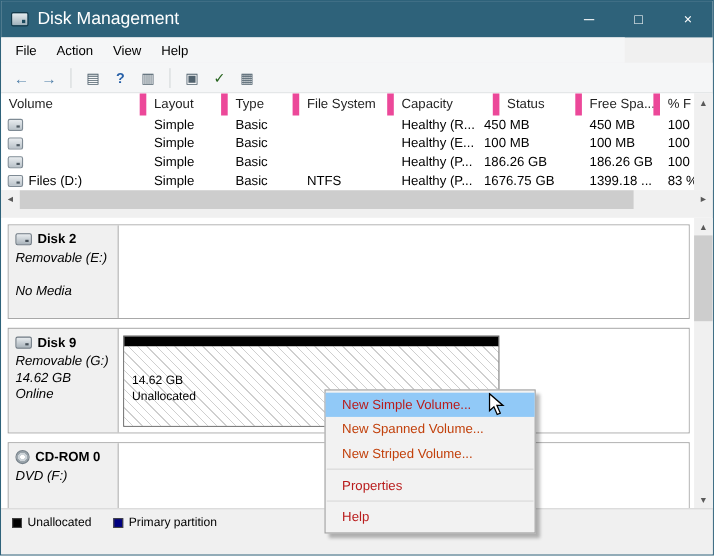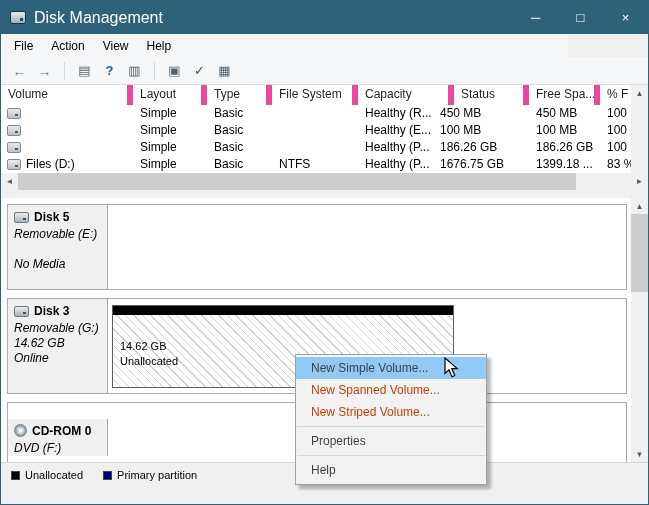--- a/index.html
+++ b/index.html
@@ -56,21 +56,21 @@
   .part-body{flex:1;background:repeating-linear-gradient(45deg,#fff 0px,#fff 5px,#cfcfcf 5px,#cfcfcf 6px);padding:24px 0 0 7px;font-size:11px;line-height:15px;}
   .graph-vscroll{position:absolute;right:0;top:0;width:17px;height:264px;background:#f0f0f0;display:flex;flex-direction:column;align-items:center;}
   .g-thumb{background:#cdcdcd;height:78px;width:17px;}
   .g-track{flex:1;}
   
   .legendbar{position:absolute;left:0;top:461px;width:647px;height:42px;background:#f0f0f0;border-top:1px solid #d6d6d6;display:flex;align-items:flex-start;padding:7px 0 0 10px;}
   .legend-item{display:flex;align-items:center;margin-right:20px;font-size:11px;line-height:11px;}
   .legend-sq{width:9px;height:9px;margin-right:5px;border:1px solid #444;}
   
   .context-menu{position:absolute;left:294px;top:353px;width:192px;background:#f2f2f2;border:1px solid #a0a0a0;box-shadow:4px 4px 3px rgba(0,0,0,0.28);padding:2px 0 3px 0;z-index:20;}
-  .cm-item{height:22px;line-height:22px;padding-left:15px;font-size:12px;color:#404040;white-space:nowrap;}
+  .cm-item{height:22px;line-height:22px;padding-left:15px;font-size:12px;color:#b91c1c;white-space:nowrap;}
   .cm-item.hl{background:#91c9f7;}
   .cm-item.disabled{color:#c2410c;}
   .cm-sep{height:1px;background:#d7d7d7;margin:3px 1px;}
   .cursor{position:absolute;left:443px;top:356px;z-index:30;}
 </style>
 </head>
 <body>
 
 <div class="window">
 
@@ -182,51 +182,51 @@
   </div>
 
   <div class="divider"></div>
 
   <div class="graph">
 
     <div class="disk-row" style="top:6px;height:86px;">
       <div class="disk-head">
         <div class="disk-title">
             <span class="disk-icon"></span>
-            <span>Disk 5</span>
+            <span>Disk 2</span>
           </div>
         <div class="disk-line">Removable (E:)</div>
         <div class="disk-line"></div>
         <div class="disk-line">No Media</div>
       </div>
       <div class="disk-body"></div>
     </div>
 
     <div class="disk-row" style="top:100px;height:96px;">
       <div class="disk-head">
         <div class="disk-title">
             <span class="disk-icon"></span>
-            <span>Disk 3</span>
+            <span>Disk 9</span>
           </div>
         <div class="disk-line">Removable (G:)</div>
         <div class="disk-line">14.62 GB</div>
         <div class="disk-line">Online</div>
       </div>
       <div class="disk-body">
         <div class="partition">
           <div class="part-band"></div>
           <div class="part-body">
             <div>14.62 GB</div>
             <div>Unallocated</div>
           </div>
         </div>
       </div>
     </div>
 
-    <div class="disk-row" style="top:204px;height:70px;align-items:center;">
+    <div class="disk-row" style="top:204px;height:70px;">
       <div class="disk-head">
         <div class="disk-title">
             <span class="cd-icon"></span>
             <span>CD-ROM 0</span>
           </div>
         <div class="disk-line">DVD (F:)</div>
       </div>
       <div class="disk-body"></div>
     </div>
 

